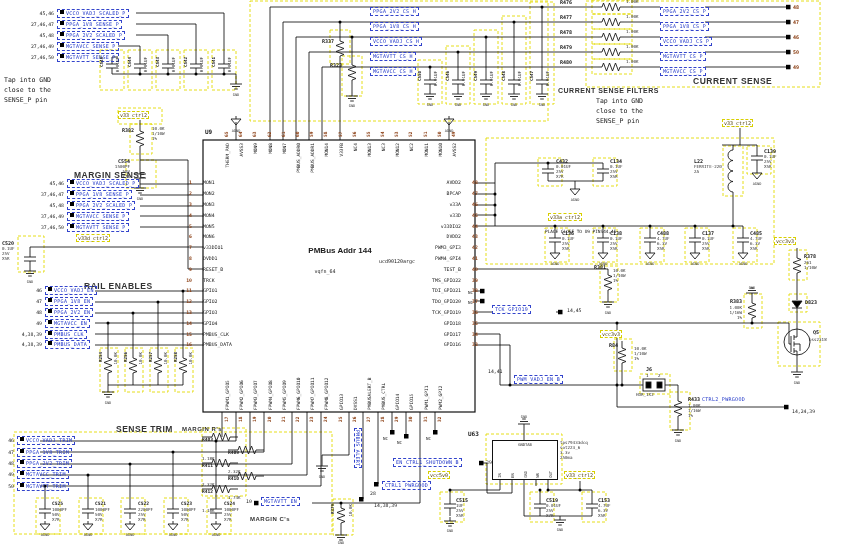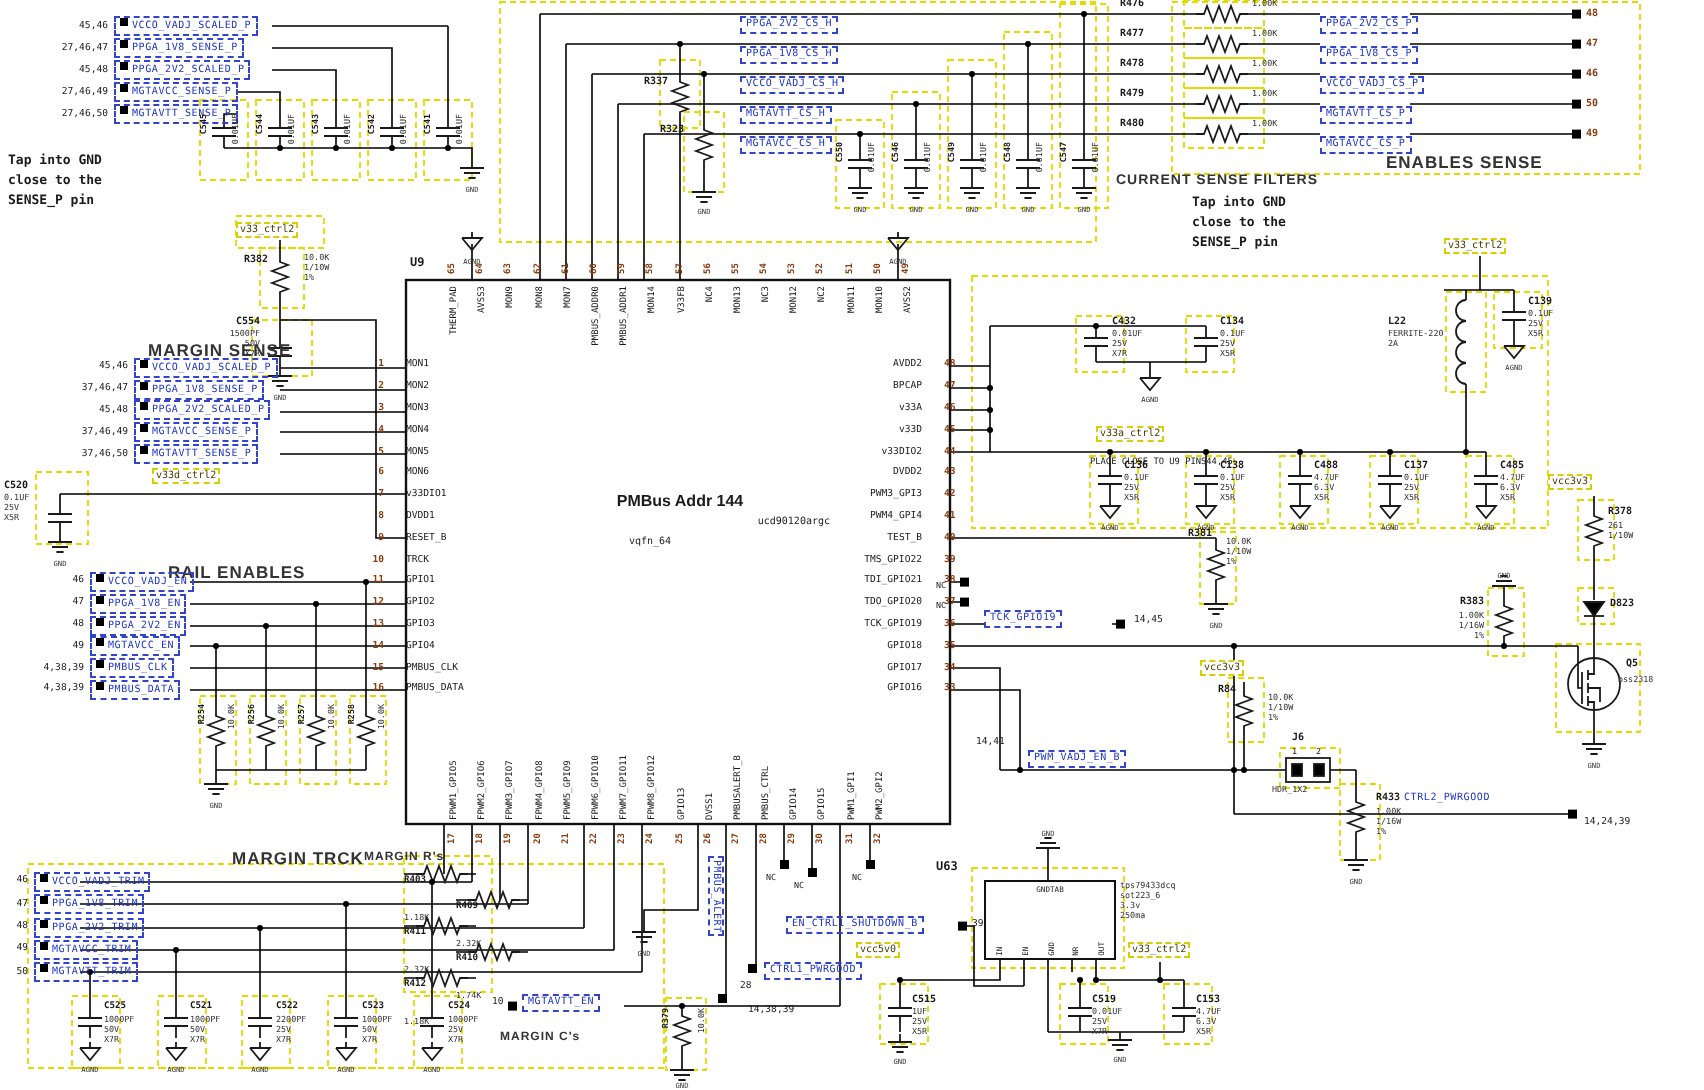--- a/index.html
+++ b/index.html
@@ -1,21 +1,21 @@
 <!DOCTYPE html>
 <html><head>
 <meta charset="utf-8">
 <style>
   html,body{margin:0;padding:0;background:#fff}
   #canvas{position:relative;width:852px;height:545px;background:#fff;overflow:hidden;
           font-family:"DejaVu Sans Mono",monospace;color:#1a1a1a}
   .abs{position:absolute}
   svg{position:absolute;left:0;top:0}
   .heading{font-family:"Liberation Sans",sans-serif;font-weight:bold;font-size:8.5px;color:#333;letter-spacing:.5px;white-space:nowrap}
-  .note{font-weight:bold;font-size:6.5px;line-height:1.5;white-space:pre-line}
+  .note{font-weight:normal;font-size:6.5px;line-height:1.5;white-space:pre-line}
   .netbox{display:inline-block;font-size:5px;letter-spacing:.3px;color:#1f35c8;border:1px dashed #3344cc;
           padding:0 2px;line-height:7px;white-space:nowrap;background:transparent}
   .port::before{content:"";display:inline-block;width:4px;height:4px;background:#000;margin-right:2px;vertical-align:1px}
   .reftxt{font-size:4.8px;color:#1a1a1a;white-space:nowrap}
   .cref{font-weight:bold;font-size:5px;white-space:nowrap}
   .cval{font-size:4.2px;color:#333;white-space:pre-line;line-height:1.2}
   .pwr{font-size:5px;color:#4a3a00;border:1px dashed #d8cf00;padding:0 1px;white-space:nowrap;background:#fff}
   .row{display:flex;align-items:center}
   .lref{text-align:right;font-size:4.8px;padding-right:3px;white-space:nowrap}
   .vtxt{position:absolute;writing-mode:vertical-rl;transform:rotate(180deg);font-size:4.2px;white-space:nowrap;color:#333}
@@ -350,24 +350,24 @@
     <text x="383" y="440">NC</text>
         <text x="397" y="444">NC</text>
         <text x="426" y="440">NC</text>
     <text x="646" y="377">1</text>
         <text x="658" y="377">2</text>
   </g>
 </svg>
 
 <div class="abs heading" style="left:74px;top:170px">MARGIN SENSE</div>
 <div class="abs heading" style="left:84px;top:281px">RAIL ENABLES</div>
-<div class="abs heading" style="left:116px;top:424px">MARGIN TRCK</div>
+<div class="abs heading" style="left:116px;top:424px">SENSE TRIM</div>
 <div class="abs heading" style="left:182px;top:426px;font-size:6px">MARGIN R's</div>
 <div class="abs heading" style="left:250px;top:516px;font-size:6px">MARGIN C's</div>
-<div class="abs heading" style="left:693px;top:76px">ENABLES SENSE</div>
+<div class="abs heading" style="left:693px;top:76px">CURRENT SENSE</div>
 <div class="abs heading" style="left:558px;top:87px;font-size:7px">CURRENT SENSE FILTERS</div>
 
 <div class="abs note" style="left:4px;top:76px">Tap into GND
 close to the
 SENSE_P pin</div>
 <div class="abs note" style="left:596px;top:97px">Tap into GND
 close to the
 SENSE_P pin</div>
 <div class="abs reftxt" style="left:545px;top:229px;font-size:4.4px">PLACE CLOSE TO U9 PINS44,45</div>
 

